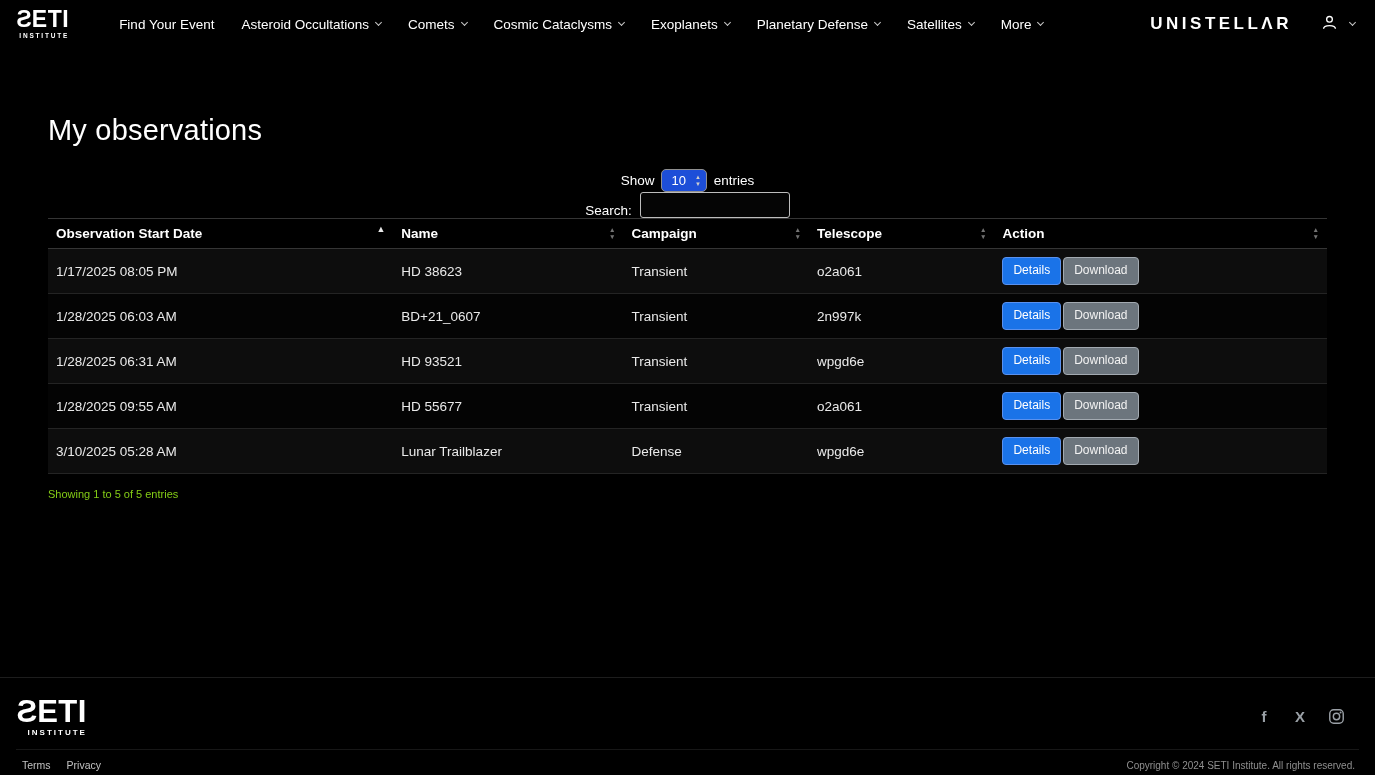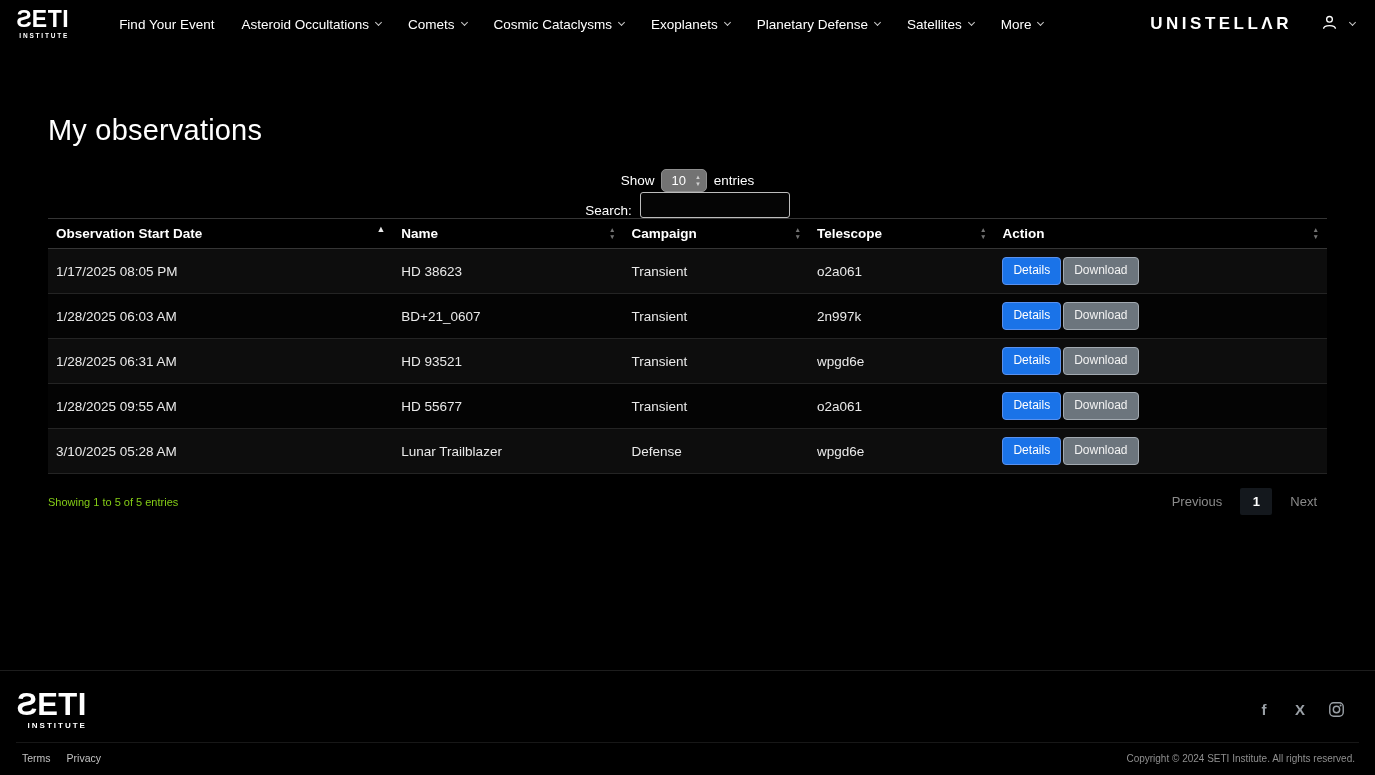--- a/index.html
+++ b/index.html
@@ -25,21 +25,21 @@
   .chev { width: 5px; height: 5px; border-right: 1.4px solid #c9c9c9; border-bottom: 1.4px solid #c9c9c9; transform: rotate(45deg); display: inline-block; margin-left: 7px; margin-bottom: 3px; }
   .nav-right { margin-left: auto; display: flex; align-items: center; gap: 28px; }
   .brand-right { font-size: 17px; font-weight: 700; letter-spacing: 3.5px; cursor: pointer; }
   .user-menu { display: flex; align-items: center; gap: 4px; cursor: pointer; }
 
   
   .main { flex: 1; padding: 0 48px; }
   .page-title { margin-top: 66px; font-size: 29px; font-weight: 500; letter-spacing: 0.2px; }
   .controls { display: flex; justify-content: space-between; align-items: center; margin-top: 22px; font-size: 13.5px; flex-direction: column; }
   .length-control { display: flex; align-items: center; gap: 7px; }
-  .fake-select { display: inline-flex; align-items: center; gap: 9px; border: 1px solid #8f8f8f; border-radius: 5px; padding: 3px 5px 3px 9px; background: #737373; cursor: pointer; font-size: 13px; }
+  .fake-select { display: inline-flex; align-items: center; gap: 9px; border: 1px solid #8f8f8f; border-radius: 5px; padding: 3px 5px 3px 9px; background: #1d4ed8; cursor: pointer; font-size: 13px; }
   .spin { display: flex; flex-direction: column; font-size: 6px; line-height: 1.1; color: #cfcfcf; }
   .search-control { display: flex; align-items: flex-end; gap: 8px; }
   .search-input { width: 150px; height: 26px; background: #050505; border: 1px solid #bdbdbd; border-radius: 3px; color: #fff; padding: 0 8px; font-size: 13px; font-family: inherit; }
 
   
   table { width: 100%; border-collapse: collapse; font-size: 13.5px; }
   thead th { text-align: left; font-weight: 700; padding: 7px 8px; border-top: 1px solid #353535; border-bottom: 1px solid #353535; cursor: pointer; }
   .th-inner { display: flex; justify-content: space-between; align-items: center; }
   .sort-asc { font-size: 9px; color: #eaeaea; margin-left: 8px; align-self: flex-start; margin-top: -2px; }
   .sort-both { display: flex; flex-direction: column; font-size: 6.5px; line-height: 1.05; color: rgba(255,255,255,0.45); margin-left: 8px; }
@@ -60,21 +60,21 @@
   .page-current { background: #14181d; color: #fff; padding: 6px 12px; border-radius: 2px; min-width: 32px; text-align: center; font-weight: 700; cursor: pointer; }
 
   
   .site-footer { flex-shrink: 0; border-top: 1px solid #1d1d1d; padding: 14px 16px 0; }
   .footer-top { display: flex; justify-content: space-between; align-items: center; padding: 4px 4px 12px 0; }
   .footer-logo { display: flex; flex-direction: column; align-items: flex-end; line-height: 1; width: max-content; cursor: pointer; }
   .footer-logo .word { font-size: 31px; font-weight: 800; letter-spacing: 0.5px; }
   .footer-logo .sub { font-size: 8px; letter-spacing: 2px; font-weight: 700; margin-top: 2px; }
   .social { display: flex; gap: 18px; align-items: center; margin-right: 10px; }
   .social-icon { width: 18px; height: 18px; color: #9aa0a6; display: flex; align-items: center; justify-content: center; font-size: 15px; font-weight: 700; cursor: pointer; }
-  .footer-bottom { border-top: 1px solid #171717; display: flex; justify-content: space-between; align-items: center; padding: 9px 4px 11px 6px; font-size: 10.5px; color: #c2c2c2; }
+  .footer-bottom { border-top: 1px solid #171717; display: flex; justify-content: space-between; align-items: center; padding: 9px 4px 4px 6px; font-size: 10.5px; color: #c2c2c2; }
   .footer-links { display: flex; gap: 16px; }
   .copyright { color: #8f8f8f; font-size: 10px; }
 </style>
 </head>
 <body>
 
 <nav class="topnav">
   <div class="logo">
     <span class="word"><span class="mirror">S</span>ETI</span>
     <span class="sub">INSTITUTE</span>
@@ -228,25 +228,20 @@
           <td>Lunar Trailblazer</td>
           <td>Defense</td>
           <td>wpgd6e</td>
           <td class="action-cell"><button class="btn btn-details">Details</button><button class="btn btn-download">Download</button></td>
         </tr>
       </tbody>
   </table>
 
   <div class="table-footer">
     <div class="table-info">Showing 1 to 5 of 5 entries</div>
-    <div class="pagination">
-      <span class="page-btn">Previous</span>
-      <span class="page-current">1</span>
-      <span class="page-btn">Next</span>
-    </div>
   </div>
 </main>
 
 <footer class="site-footer">
   <div class="footer-top">
     <div class="footer-logo">
       <span class="word"><span class="mirror">S</span>ETI</span>
       <span class="sub">INSTITUTE</span>
     </div>
     <div class="social">

